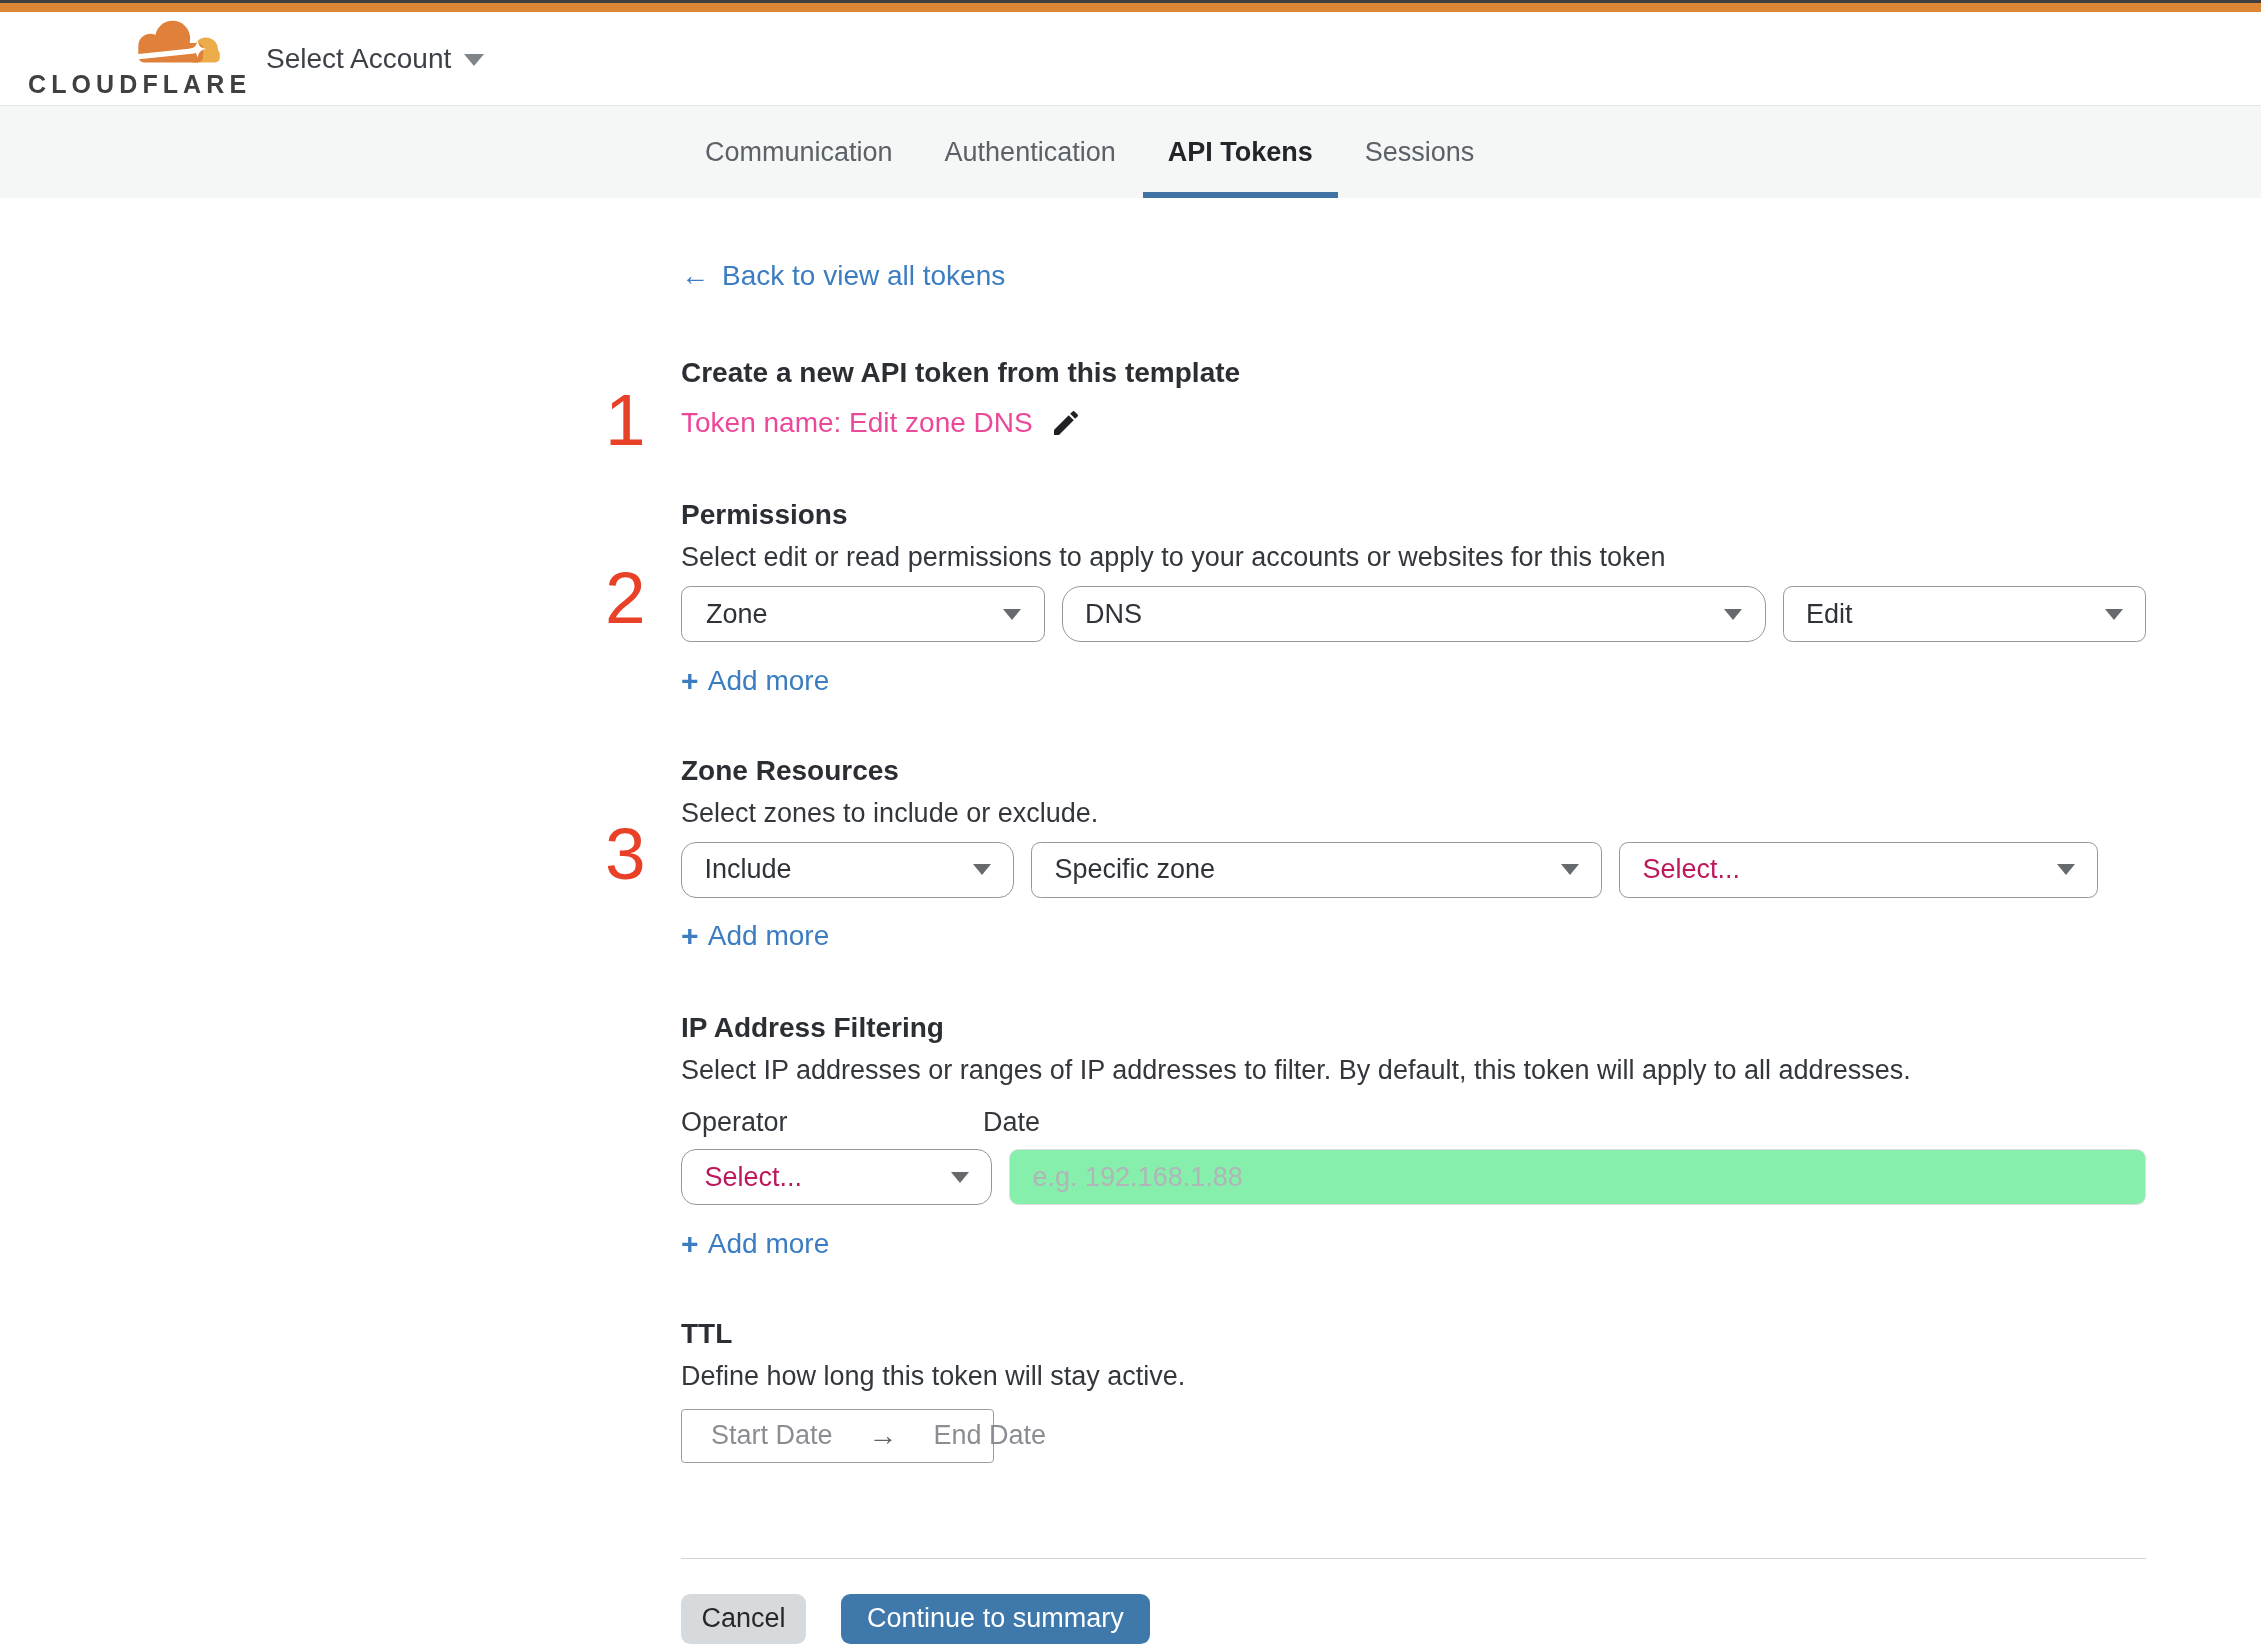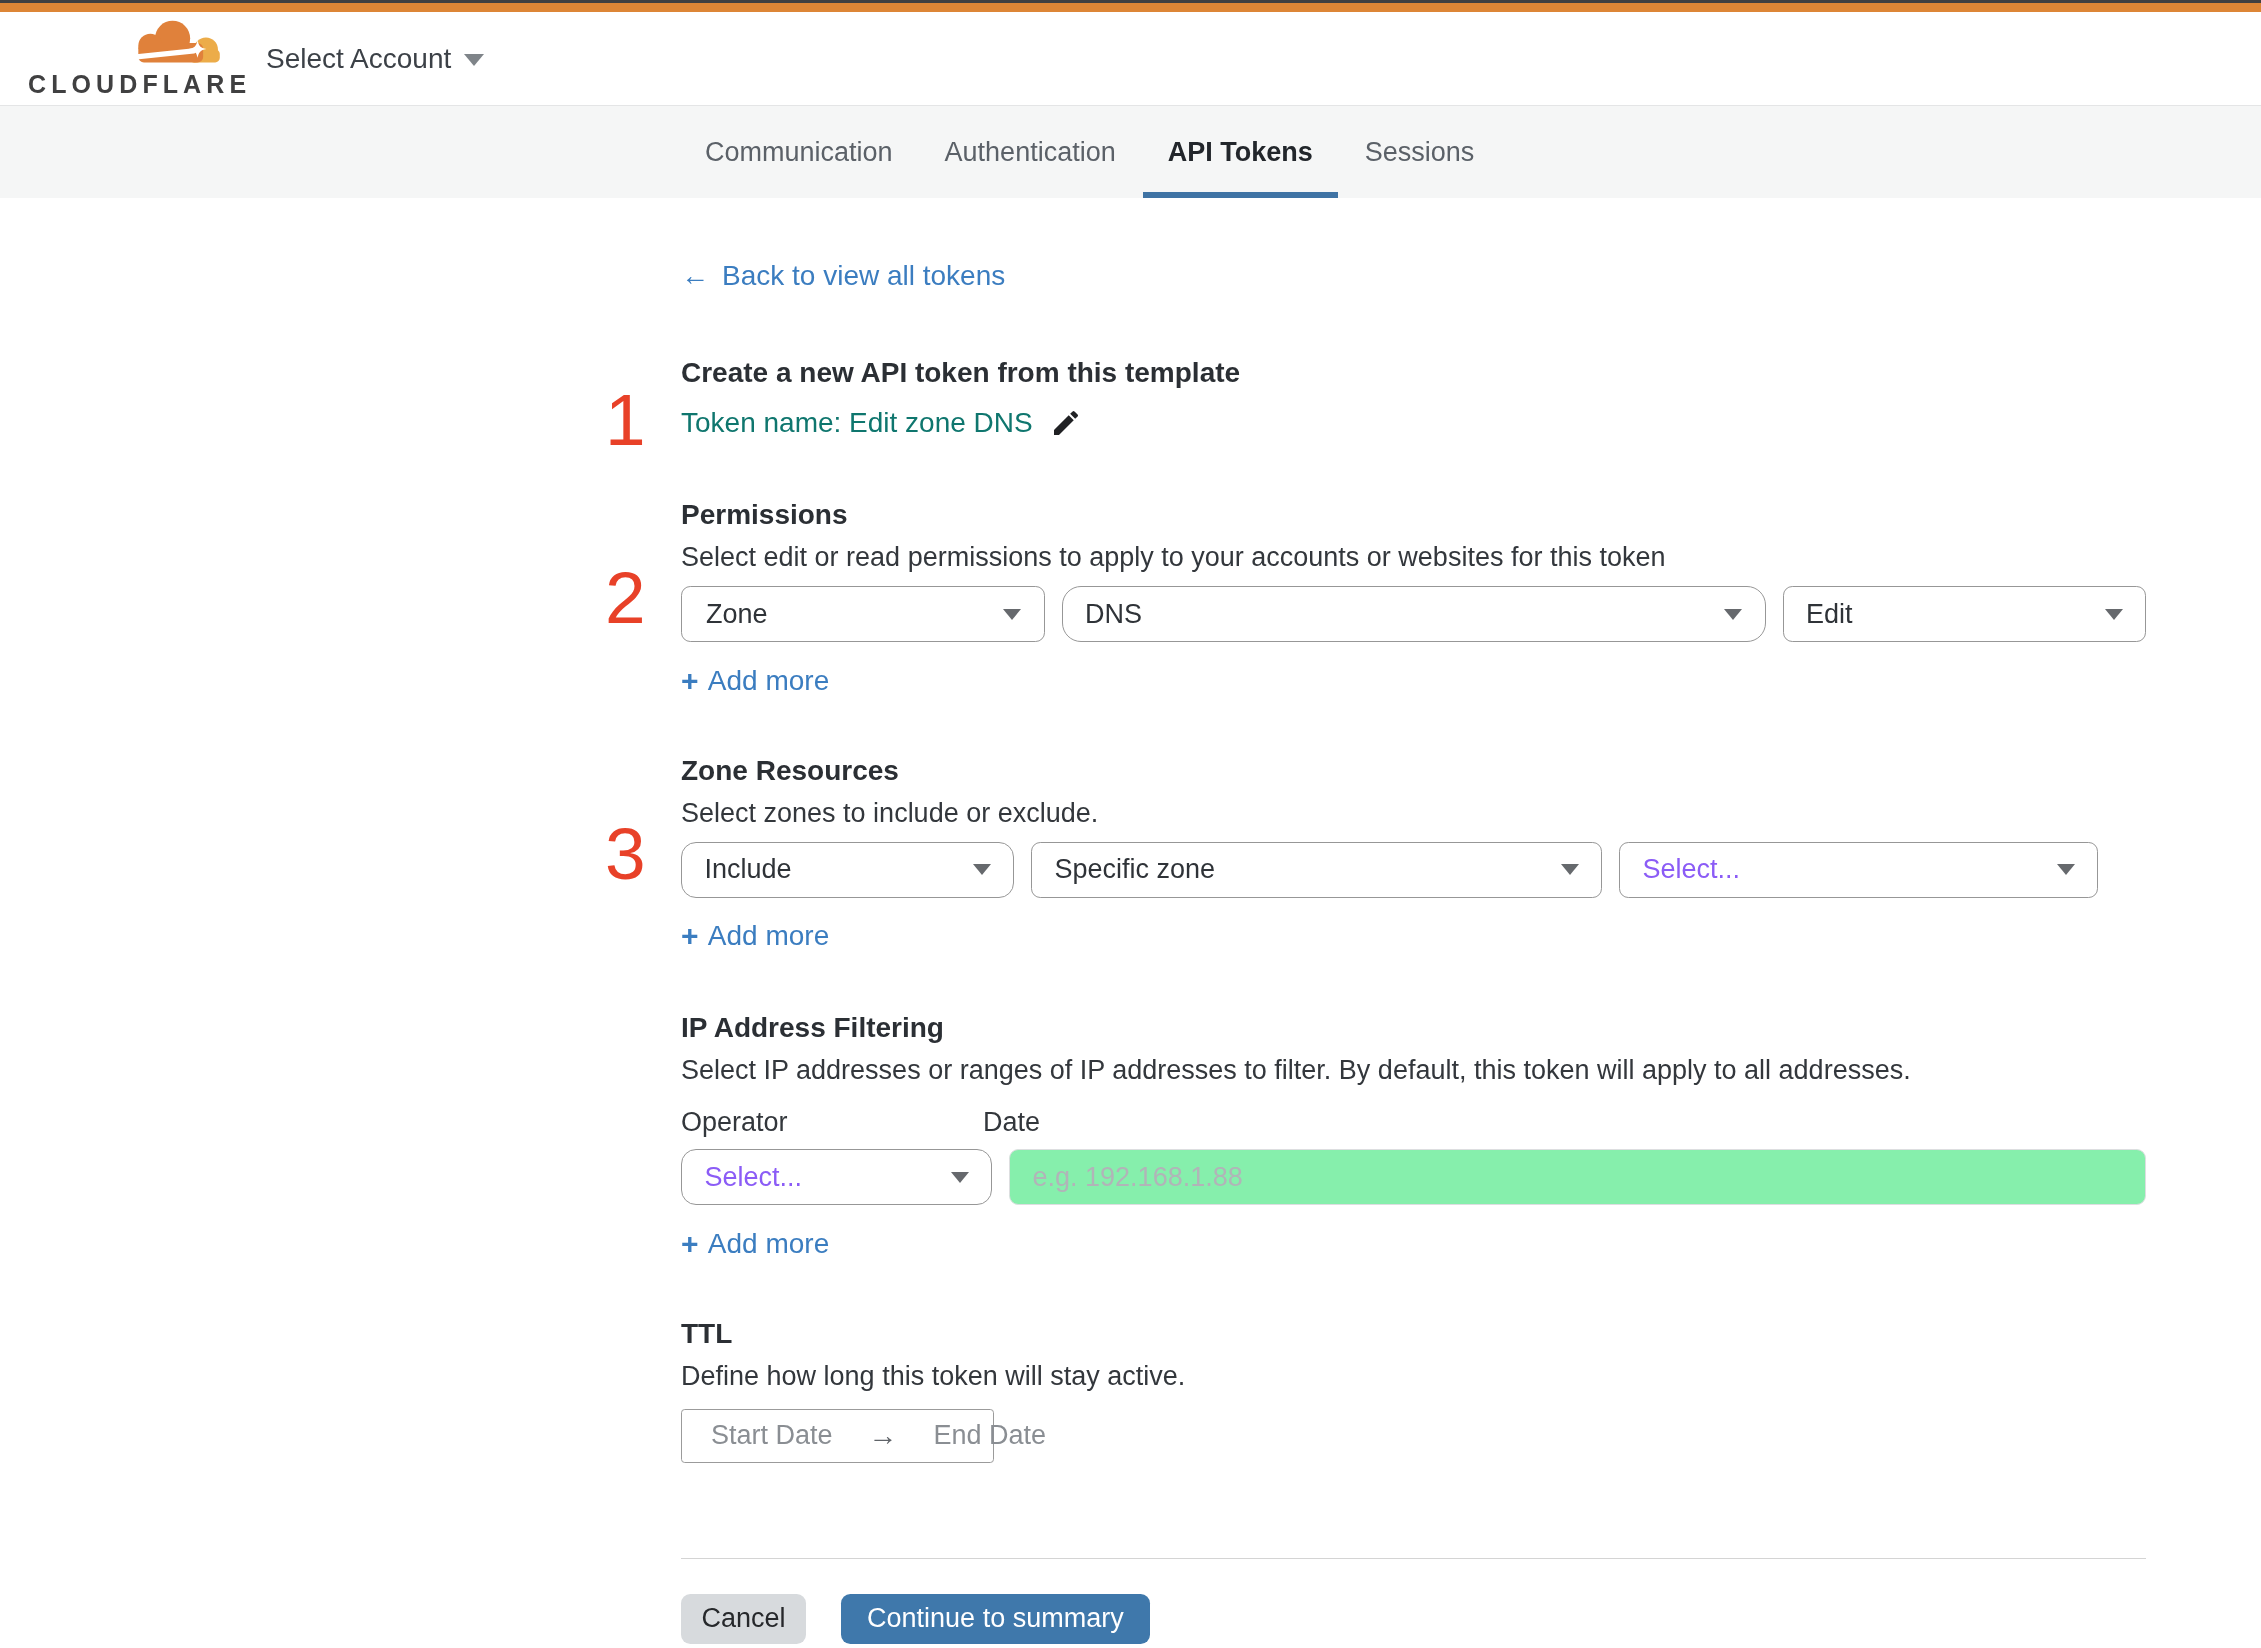--- a/index.html
+++ b/index.html
@@ -35,35 +35,35 @@
 
   .back { display: inline-flex; align-items: center; gap: 13px; margin-top: 62px; font-size: 28px; color: #3b7dc0; cursor: pointer; }
 
   .section { position: relative; }
   .marker { position: absolute; left: -76px; font-size: 73px; line-height: 1; color: #e84128; }
 
   h2.sec-title { font-size: 28px; font-weight: bold; color: #2b2f34; margin: 0; line-height: 32px; }
   .sec-desc { font-size: 27px; color: #33373c; margin: 11.2px 0 0; line-height: 31px; }
 
   .section-template { margin-top: 65px; }
-  .token-row { display: flex; align-items: center; gap: 17px; margin-top: 15px; font-size: 28px; color: #0f766e; height: 37px; }
+  .token-row { display: flex; align-items: center; gap: 17px; margin-top: 15px; font-size: 28px; color: #ec4899; height: 37px; }
   .section-template .marker { top: 26px; }
 
   .section-permissions, .section-zone, .section-ttl { margin-top: 58px; }
   .section-ip { margin-top: 60px; }
   .section-permissions .marker, .section-zone .marker { top: 62px; }
 
   .row { display: flex; gap: 17px; margin-top: 13px; }
   .select {
     height: 56px; border: 1.9px solid #979797; border-radius: 9.3px; background: #fff;
     display: flex; align-items: center; justify-content: space-between;
     padding: 0 22.4px; font-size: 27px; color: #2f3338; cursor: pointer;
   }
   .select .caret { width: 0; height: 0; border-left: 9.3px solid transparent; border-right: 9.3px solid transparent; border-top: 11.2px solid #66696d; }
-  .select.is-placeholder .select-value { color: #8b5cf6; }
+  .select.is-placeholder .select-value { color: #be185d; }
 
   .w-scope { width: 364px; padding-left: 24px; }
   .w-service { width: 705px; border-radius: 19px; }
   .w-access { width: 364px; }
   .w-zr-op { width: 333px; border-radius: 15px; }
   .w-zr-type { width: 571px; }
   .w-zr-zone { width: 479px; }
 
   .add-more { display: inline-flex; align-items: center; gap: 9.3px; margin-top: 22.4px; font-size: 28px; color: #3b7dc0; cursor: pointer; }
   .add-more .plus { font-weight: bold; font-size: 30px; line-height: 1; }

